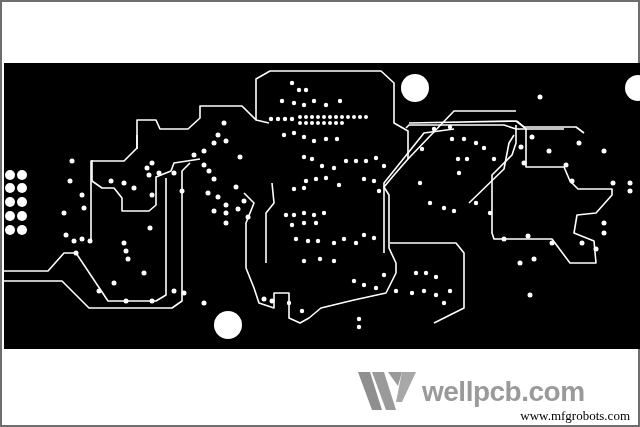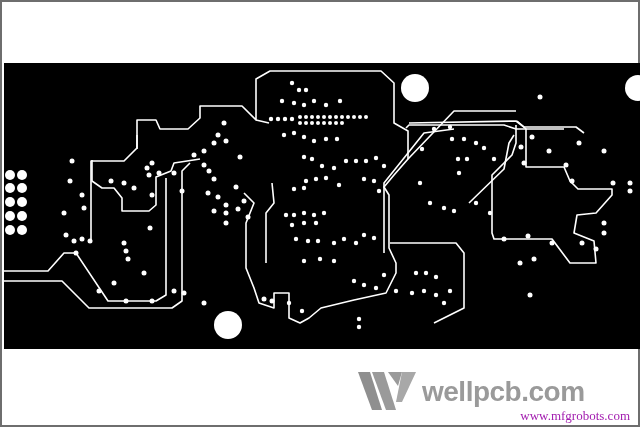--- a/index.html
+++ b/index.html
@@ -3,21 +3,21 @@
 <meta charset="utf-8">
 <style>
   html,body{margin:0;padding:0;background:#fff;}
   body{width:640px;height:427px;position:relative;overflow:hidden;font-family:"Liberation Sans",sans-serif;}
   .frame{position:absolute;left:0;top:0;width:640px;height:427px;box-sizing:border-box;border:2px solid #6e6e6e;background:#fff;}
   .board{position:absolute;left:2px;top:61px;width:636px;height:286px;background:#000;}
   .board svg{position:absolute;left:0;top:0;}
   .wm{position:absolute;left:358px;top:372px;height:40px;display:flex;align-items:center;}
   .wm-logo{width:58px;height:40px;}
   .wm-text{font-family:"Liberation Sans",sans-serif;font-weight:bold;font-size:28px;color:#9a9a9a;letter-spacing:-0.5px;margin-left:6px;line-height:40px;}
-  .wm-url{position:absolute;right:10px;top:408px;font-family:"Liberation Serif",serif;font-size:13px;color:#a21caf;}
+  .wm-url{position:absolute;right:10px;top:408px;font-family:"Liberation Serif",serif;font-size:13px;color:#000000;}
 </style>
 </head>
 <body>
 
 <div class="frame">
   <div class="board">
     <svg width="636" height="286" viewBox="0 0 636 286">
       <g fill="none" stroke="#fff" stroke-width="1.6" stroke-linejoin="round">
 
         <path d="M87 178 L87 98 L120 98 L133 85 L133 57 L152 57 L156 66 L184 66 L196 55 L196 43 L238 43 L252 57 L252 16 L266 8 L377 8 L390 20 L390 60 L404 68 L404 96 L390 112 L380 124 L385 132 L385 185 L392 200 L392 210 L382 230 L350 237 L317 245 L305 255 L296 260 L285 255 L285 230 L270 230 L270 245 L255 240 L250 225 L242 205 L242 160 L250 140 L240 130"></path>

